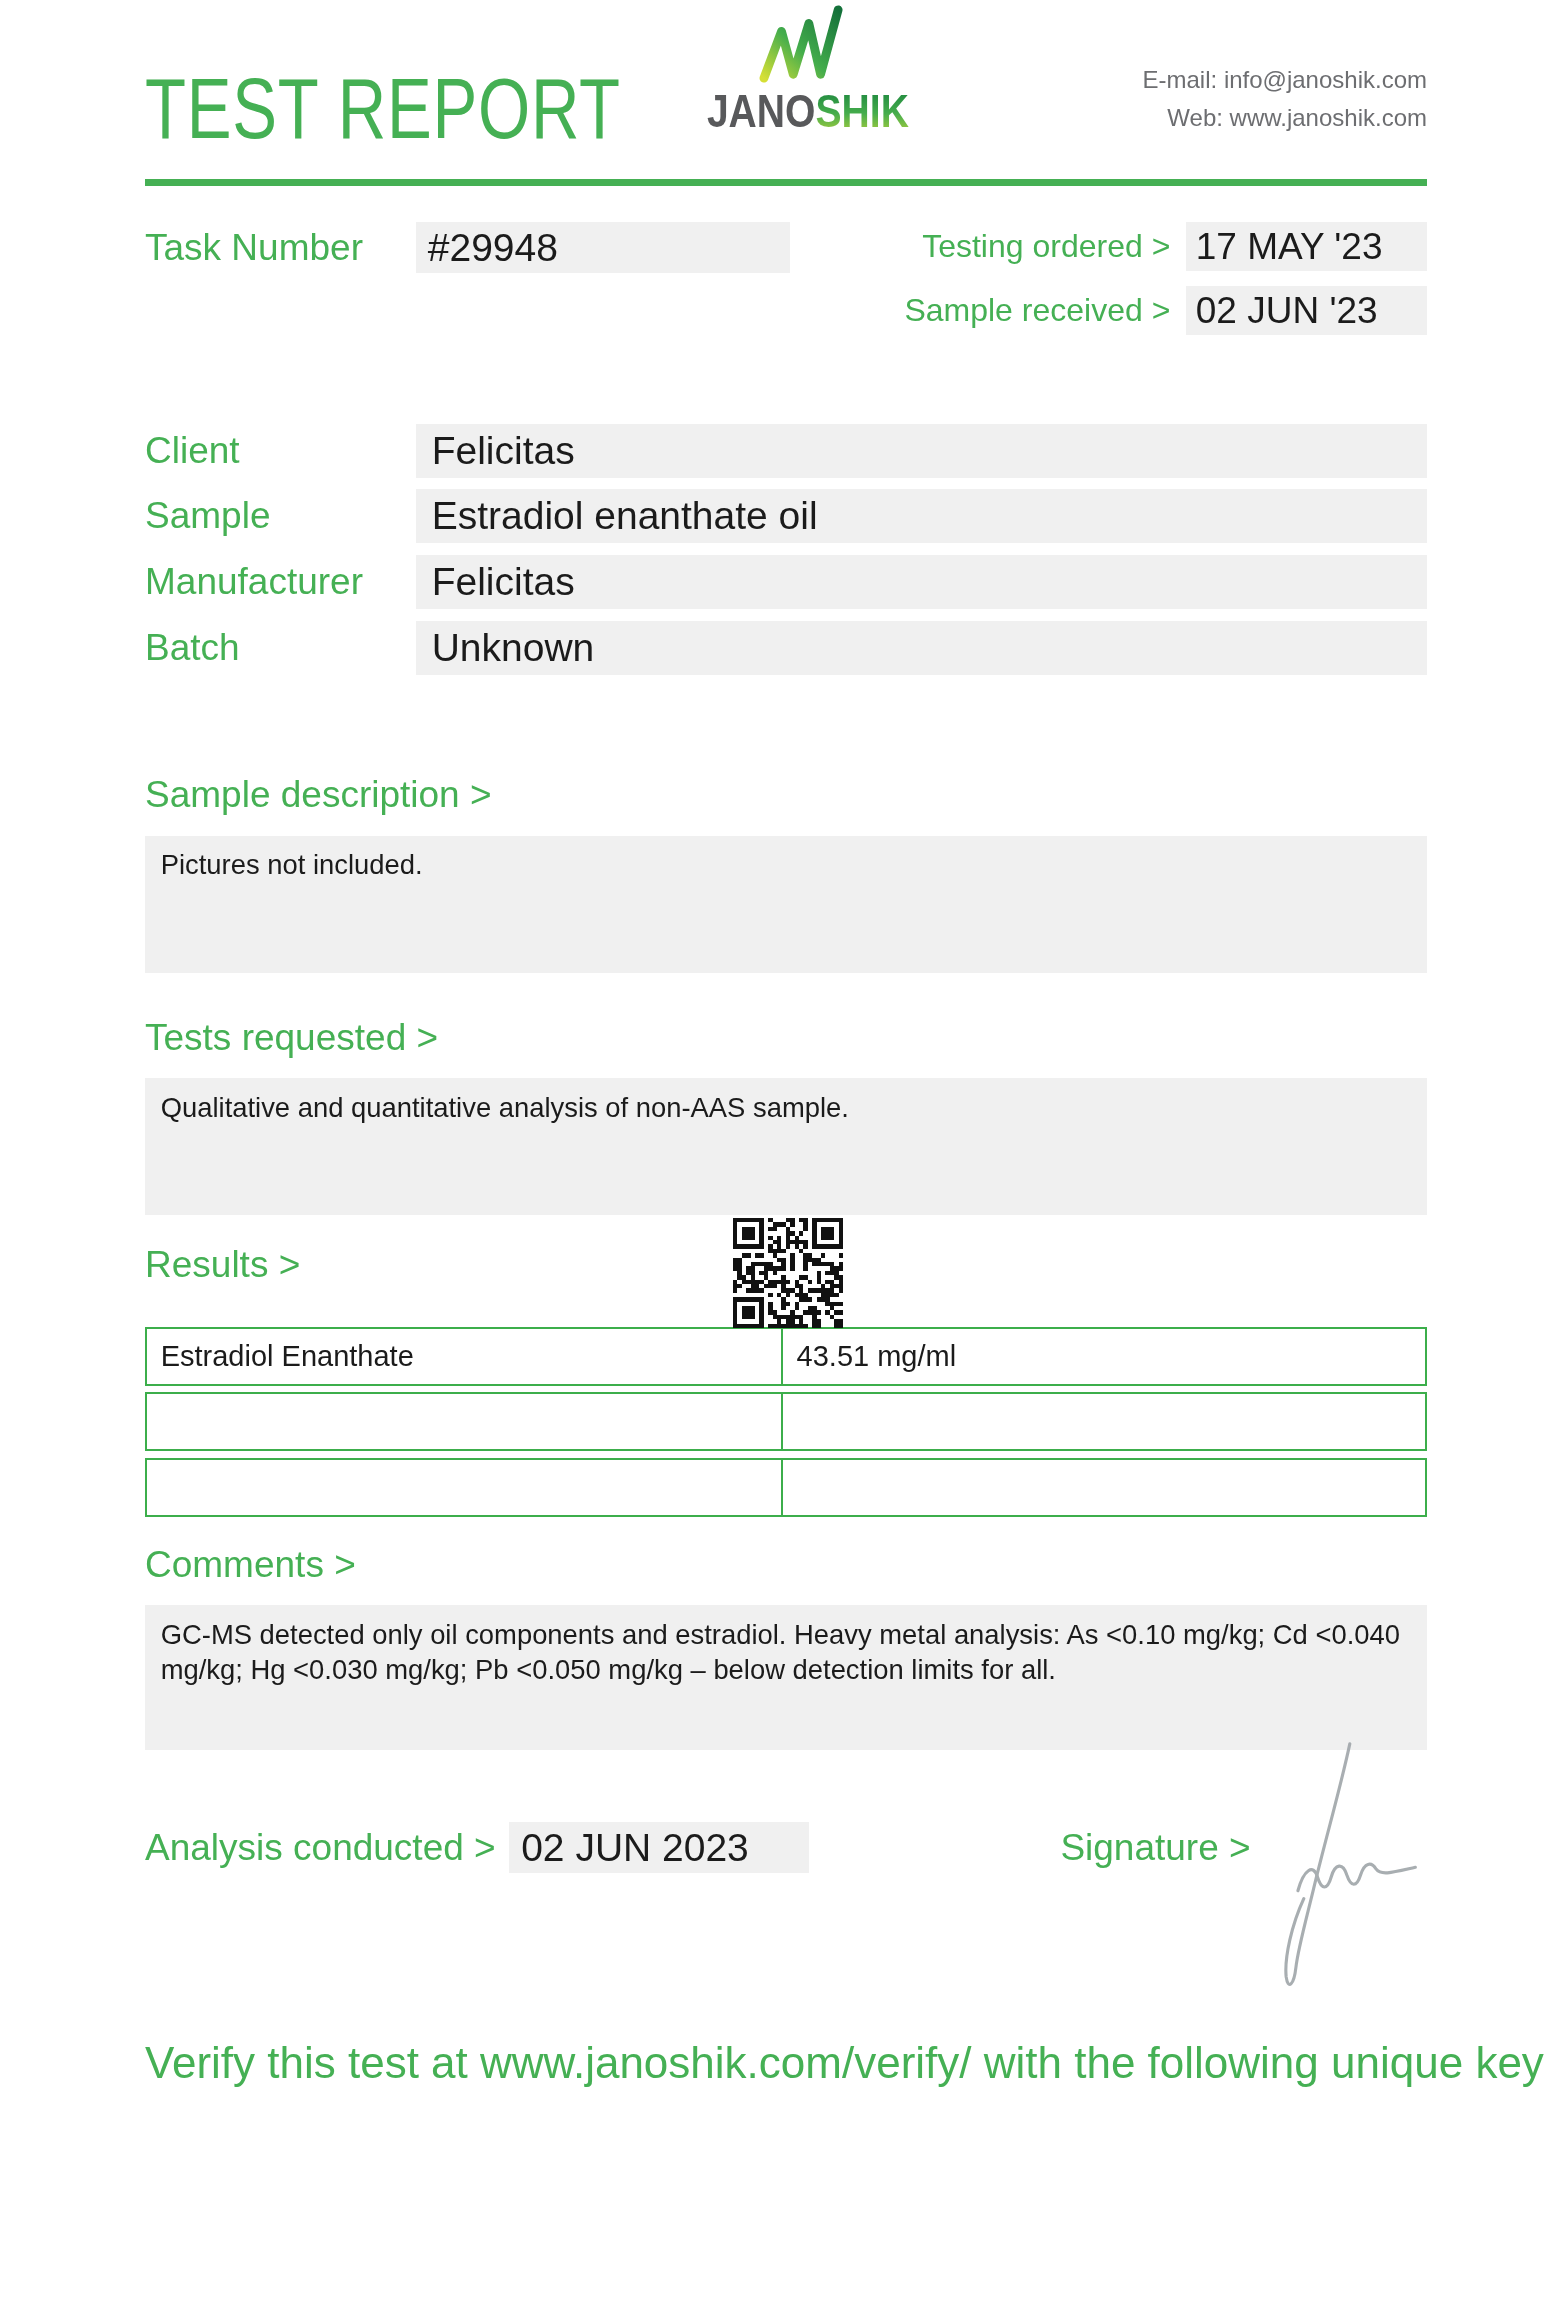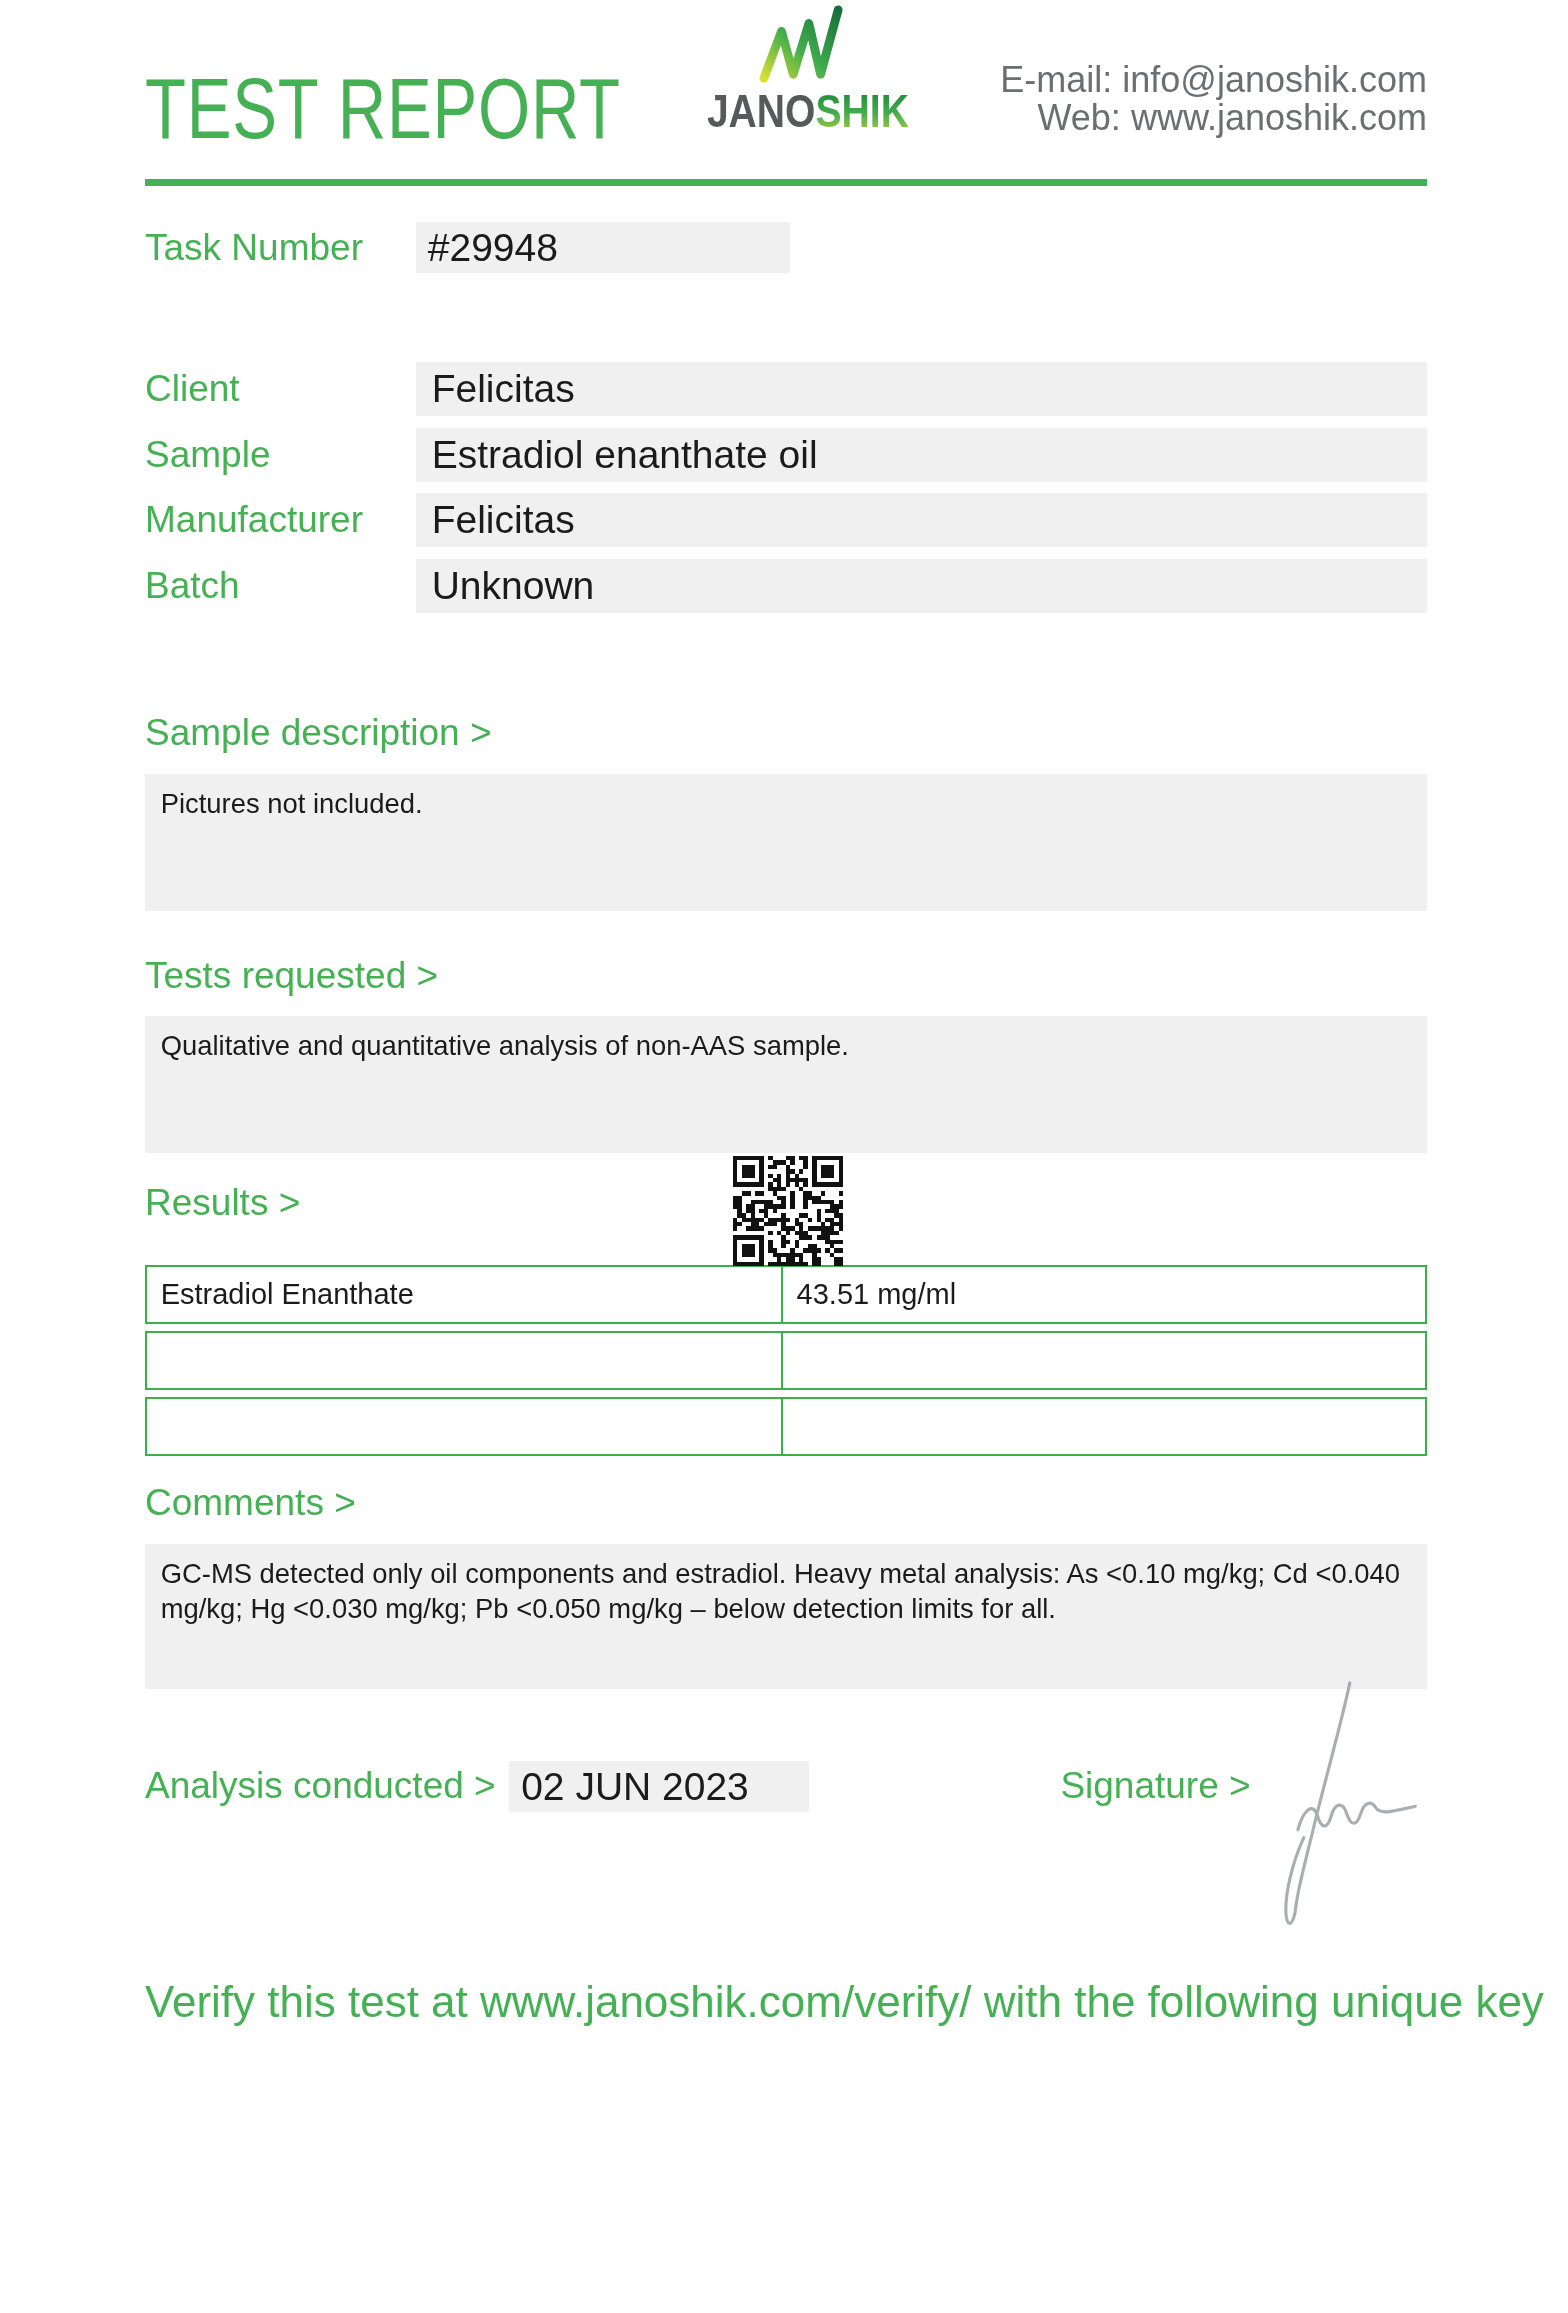--- a/index.html
+++ b/index.html
@@ -33,21 +33,21 @@
   .logo-word .jano{color:#58595b;}
   .logo-word .shik{color:#2fa045;}
   @supports ((-webkit-background-clip:text) or (background-clip:text)){
     .logo-word .shik{
       background:linear-gradient(180deg,#157f3d 0%,#46ad4c 55%,#b9d23a 100%);
       -webkit-background-clip:text;background-clip:text;color:transparent;
     }
   }
   .contact{
     position:absolute;right:0;top:61px;text-align:right;
-    color:var(--gray-text);font-size:36px;line-height:38px;white-space:nowrap;
+    color:var(--gray-text);font-size:24px;line-height:38px;white-space:nowrap;
   }
 
   .green-rule{height:6.9px;background:var(--green);border:none;margin-top:32px;}
 
   
   .task-row{display:flex;align-items:flex-start;margin-top:36px;}
   .task-label{width:271px;font-size:37px;line-height:51px;color:var(--green);}
   .task-value{
     width:374px;height:51px;background:var(--gray-box);
     font-size:39px;line-height:51px;padding-left:11.8px;
@@ -141,20 +141,30 @@
         <span>www.janoshik.com</span>
       </div>
     </div>
   </div>
 
   <div class="green-rule"></div>
 
   <div class="task-row">
     <div class="task-label">Task Number</div>
     <div class="task-value">#29948</div>
+    <div class="dates">
+      <div class="date-row">
+        <span class="date-label">Testing ordered  &gt;</span>
+        <span class="date-value">17 MAY '23</span>
+      </div>
+      <div class="date-row">
+        <span class="date-label">Sample received &gt;</span>
+        <span class="date-value">02 JUN '23</span>
+      </div>
+    </div>
   </div>
 
   <div class="info-rows">
     <div class="info-row">
       <div class="info-label">Client</div>
       <div class="info-value">Felicitas</div>
     </div>
     <div class="info-row">
       <div class="info-label">Sample</div>
       <div class="info-value">Estradiol enanthate oil</div>

